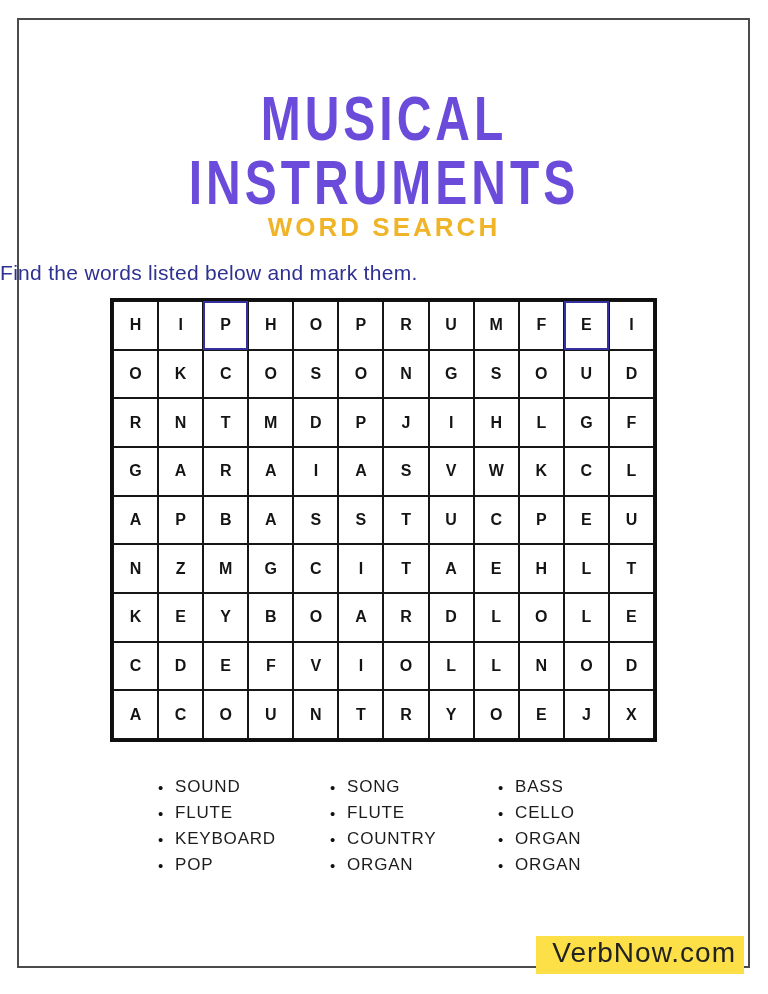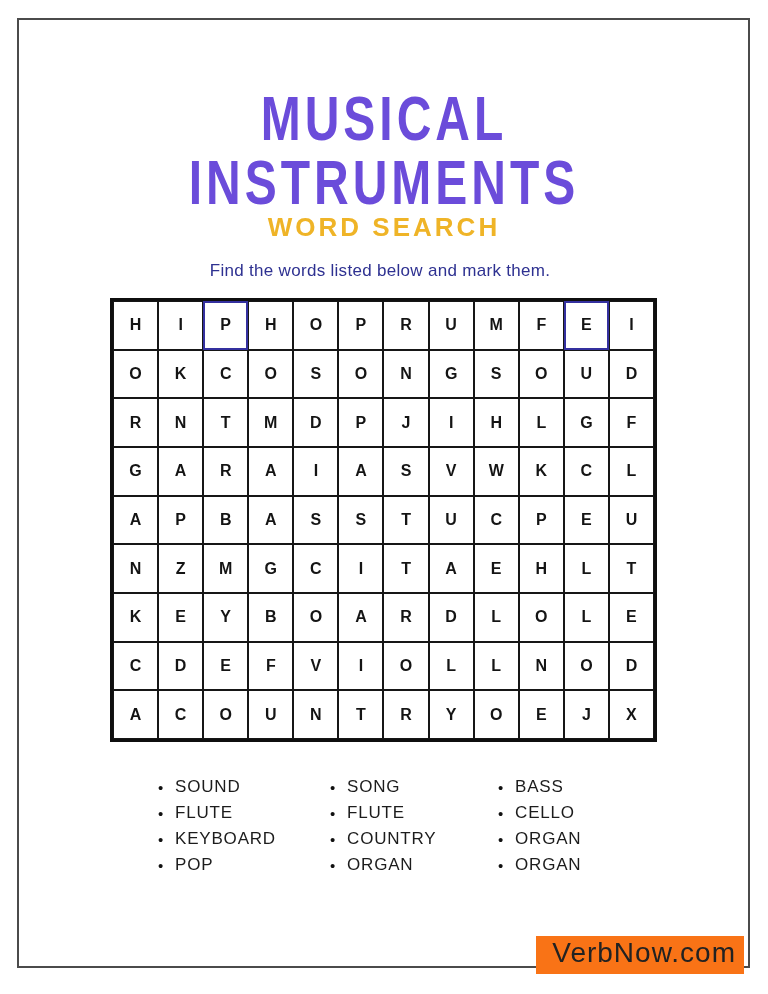--- a/index.html
+++ b/index.html
@@ -21,22 +21,22 @@
     white-space:nowrap;
   }
   #title1{top:88px;}
   #title2{top:152px;}
   .subtitle{
     position:absolute;left:0;right:0;top:212px;text-align:center;
     font-weight:800;font-size:26px;letter-spacing:3px;
     color:var(--subtitle-color,#efb427);white-space:nowrap;
   }
   .instruction{
-    position:absolute;left:0;right:8px;top:261px;text-align:center;
-    font-size:17px;font-weight:500;letter-spacing:0.3px;
+    position:absolute;left:0;right:8px;top:261px;
+    font-size:21px;font-weight:500;letter-spacing:0.3px;
     color:var(--instruction-color,#2e3191);
   }
   
   .grid{
     position:absolute;left:110px;top:298px;width:547px;height:444px;
     box-sizing:border-box;border:3px solid #0f0f0f;background:#fff;
     display:grid;grid-template-columns:repeat(12,1fr);grid-template-rows:repeat(9,1fr);
   }
   .cell{
     border:1px solid #161616;display:flex;align-items:center;justify-content:center;
@@ -52,21 +52,21 @@
   #wcol1{left:158px;}
   #wcol2{left:330px;}
   #wcol3{left:498px;}
   .witem{
     display:flex;align-items:center;height:26px;
     font-size:17px;color:#1c1c1c;letter-spacing:0.8px;
   }
   .bullet{font-size:15px;margin-right:11px;color:#111;}
   
   .footer{
-    position:absolute;top:936px;right:24px;background:#f97316;
+    position:absolute;top:936px;right:24px;background:#fde047;
     padding:0 8px 4px 16px;font-size:28px;font-weight:300;
     letter-spacing:1px;color:#222222;line-height:1.2;
   }
 </style>
 </head>
 <body>
 
 <div class="frame"></div>
 
 <div class="title-line" id="title1">MUSICAL</div>

